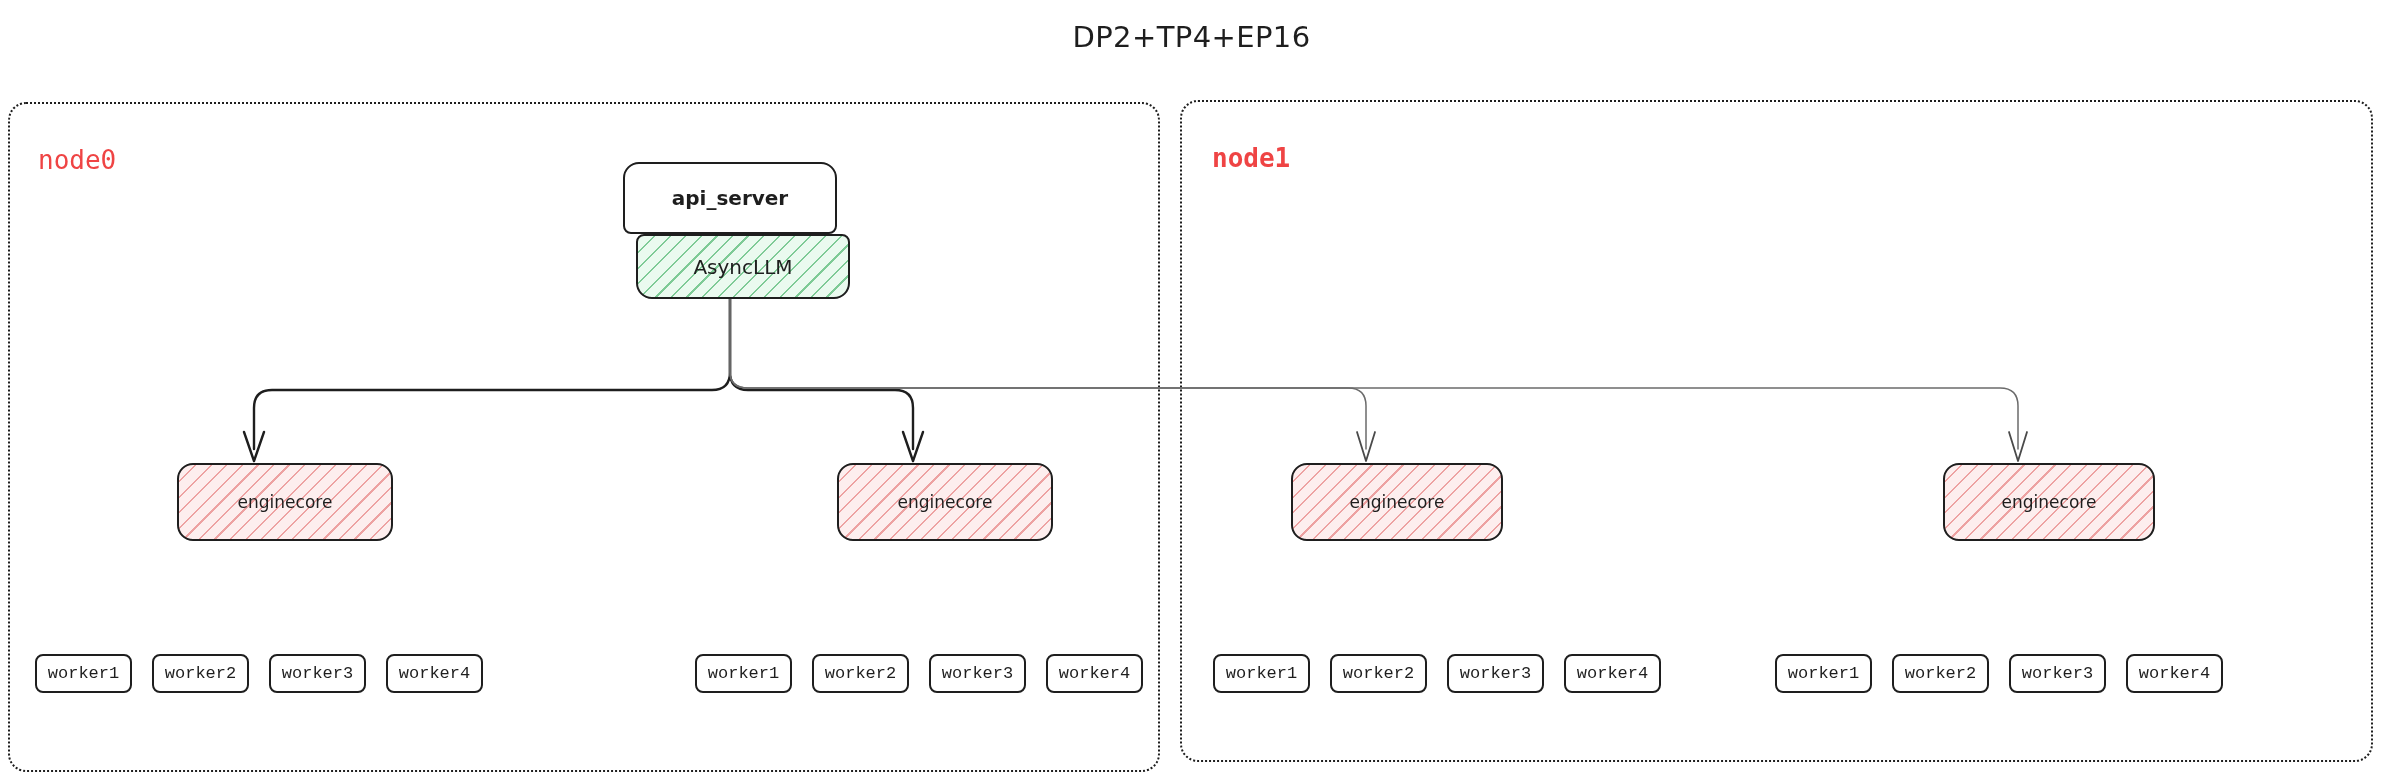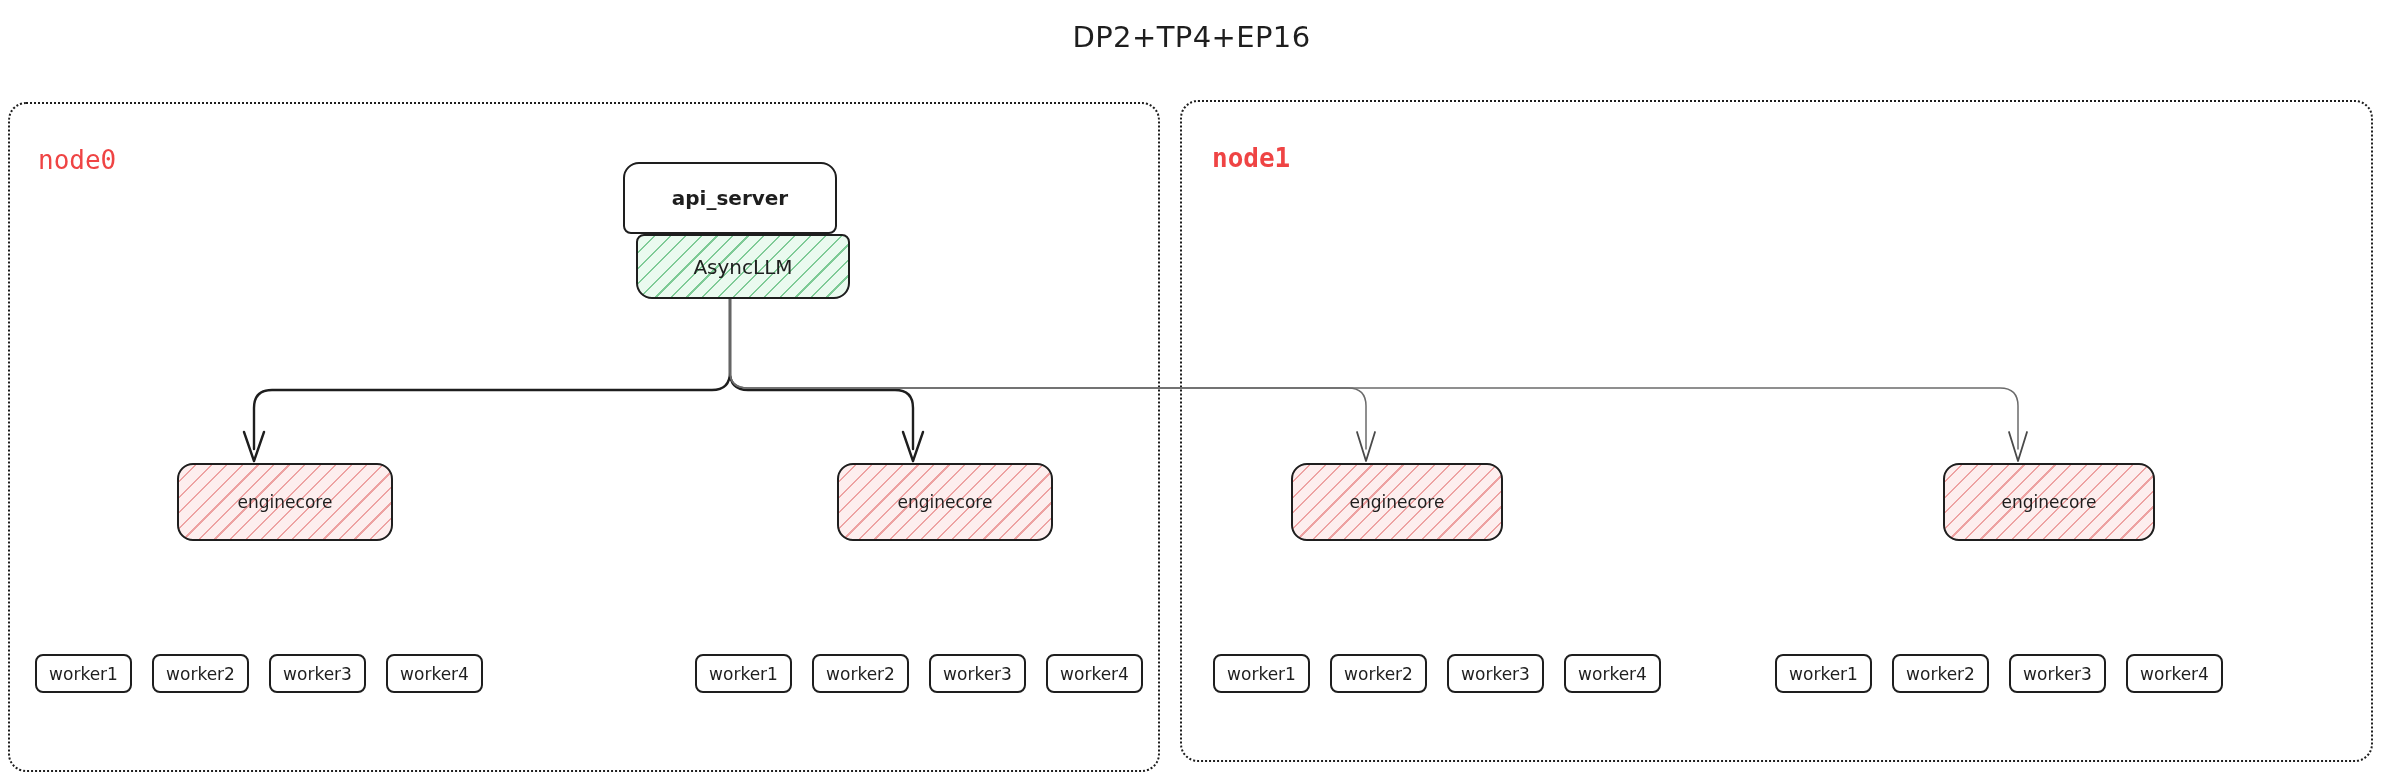--- a/index.html
+++ b/index.html
@@ -94,20 +94,21 @@
         rgba(232, 136, 136, 0.75) 1.6px,
         rgba(255,255,255,0) 1.6px,
         rgba(255,255,255,0) 11px);
     margin-left: 32px;
   }
 
   .rbox.worker {
     font-size: 17px;
     border-radius: 8px;
     border-width: 2.4px;
+    font-family: Liberation Mono, monospace;
   }
 
   .rbox .lbl {
     position: relative;
     z-index: 2;
     pointer-events: none;
   }
 
   
   #edges {

